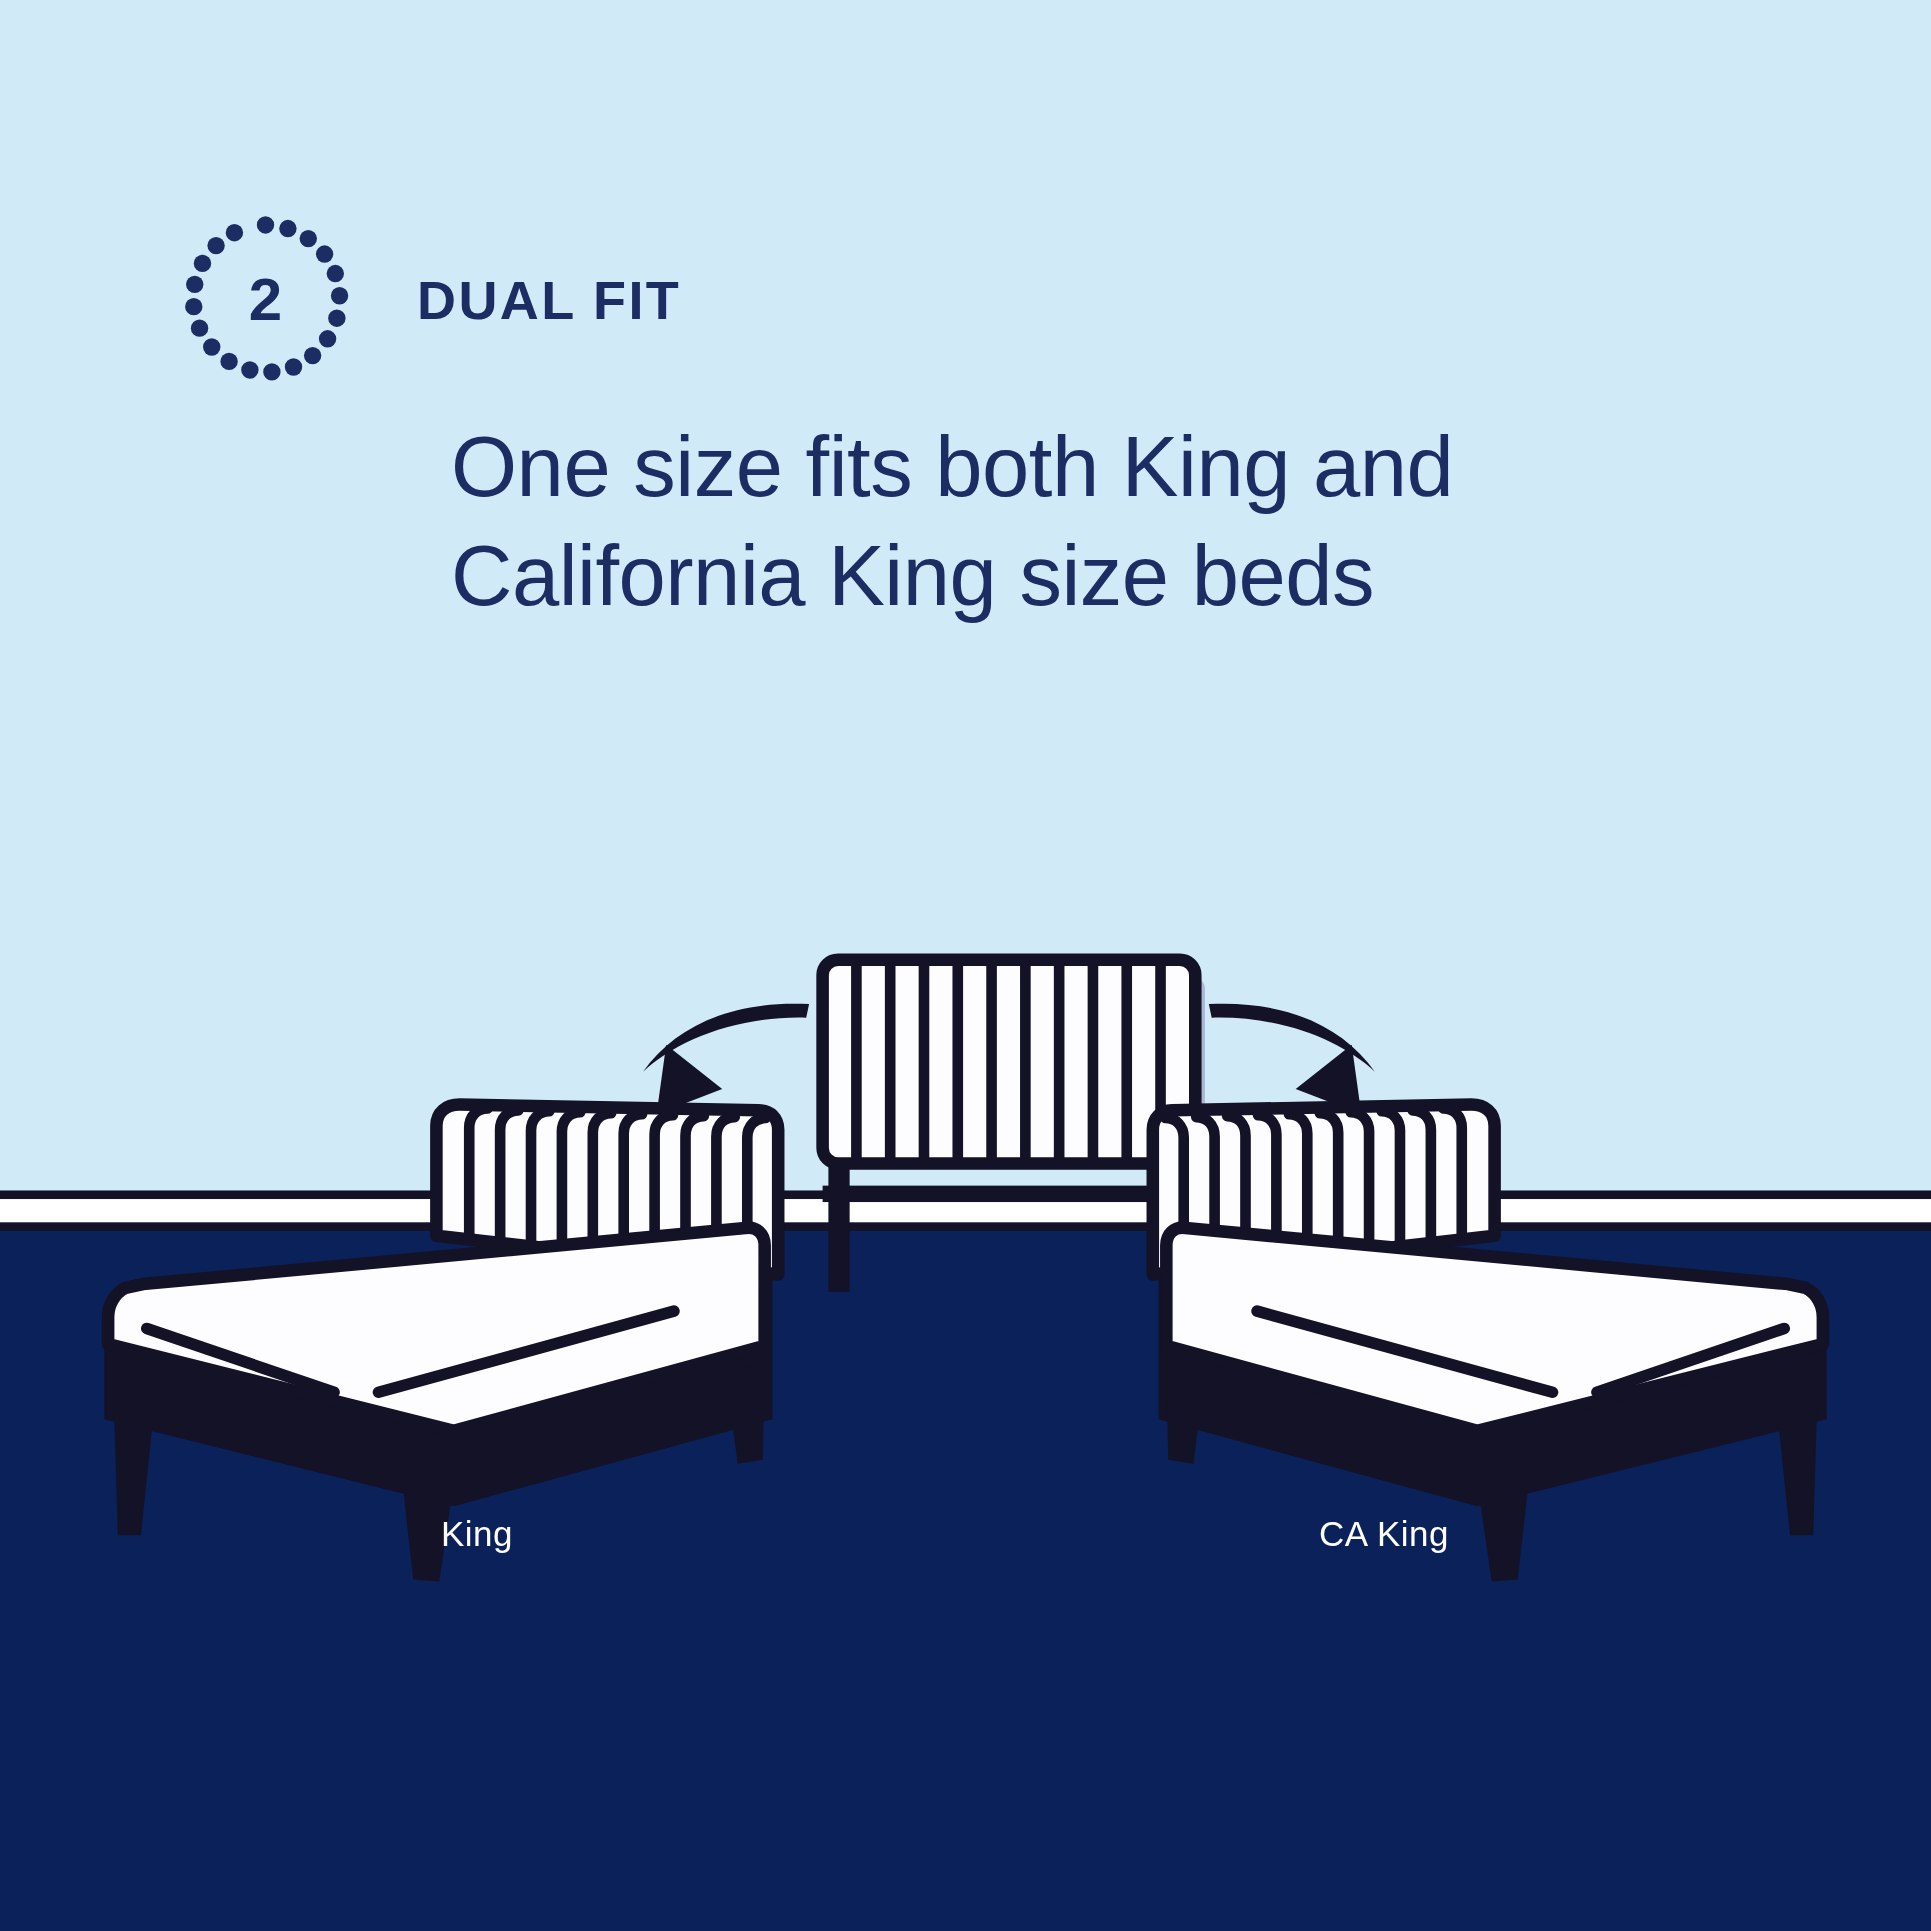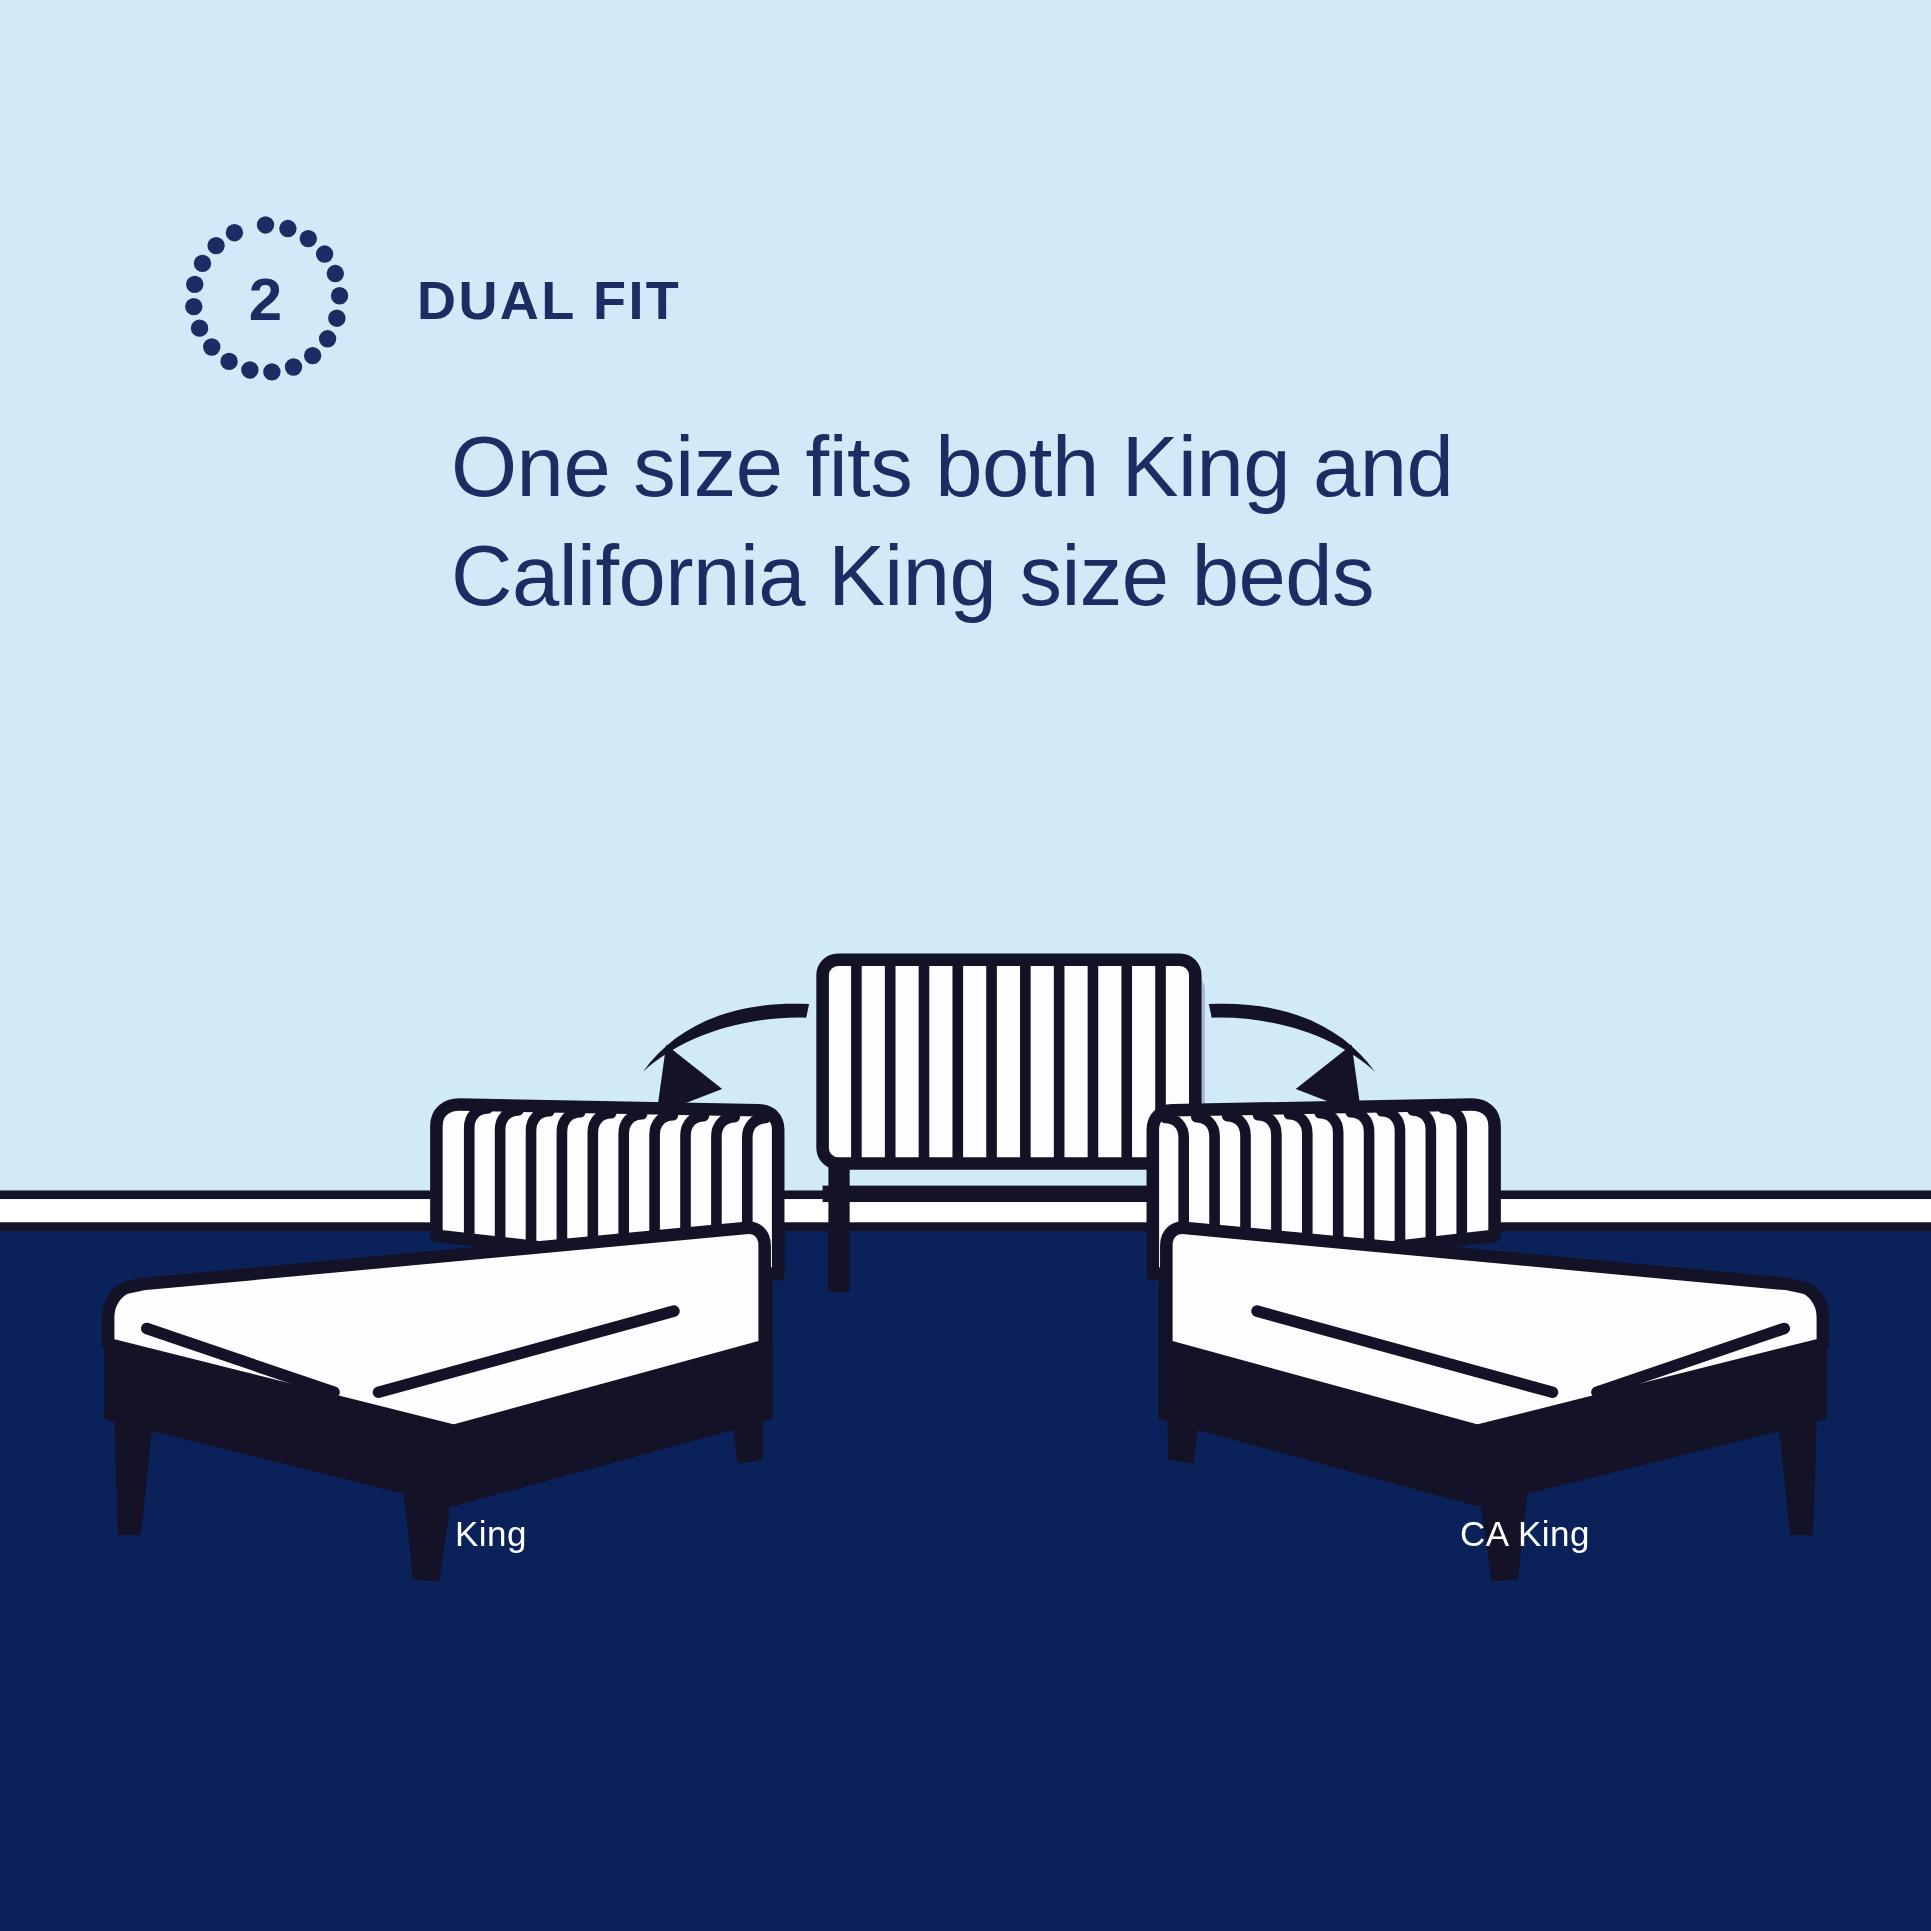--- a/index.html
+++ b/index.html
@@ -68,22 +68,22 @@
     margin-left: 36px;
   }
   .bed-label {
     position: absolute;
     font-size: 35px;
     color: #ffffff;
     letter-spacing: 0.5px;
     white-space: nowrap;
     line-height: 1;
   }
-  .bed-label.king   { left: 455px;  top: 1516px; }
-  .bed-label.caking { left: 1460px; top: 1516px; }
+  .bed-label.king   { left: 441px;  top: 1516px; }
+  .bed-label.caking { left: 1319px; top: 1516px; }
 </style>
 </head>
 <body>
 
 <div id="scene">
 
   <svg class="layer" viewBox="0 0 2000 2000">
     <defs>
 
       <clipPath id="clipCenterBoard">

